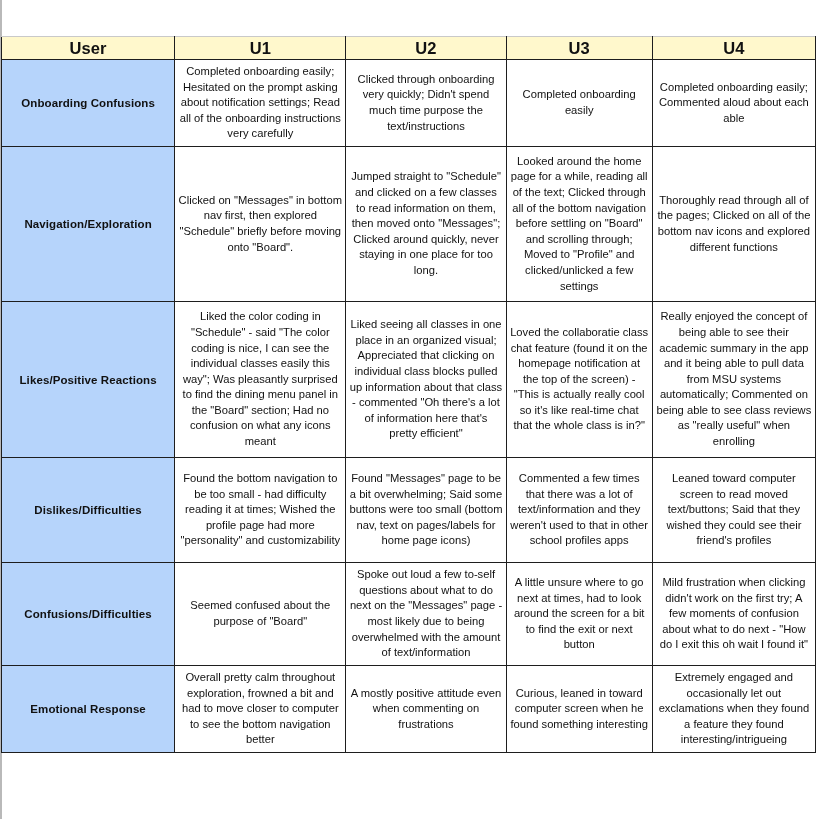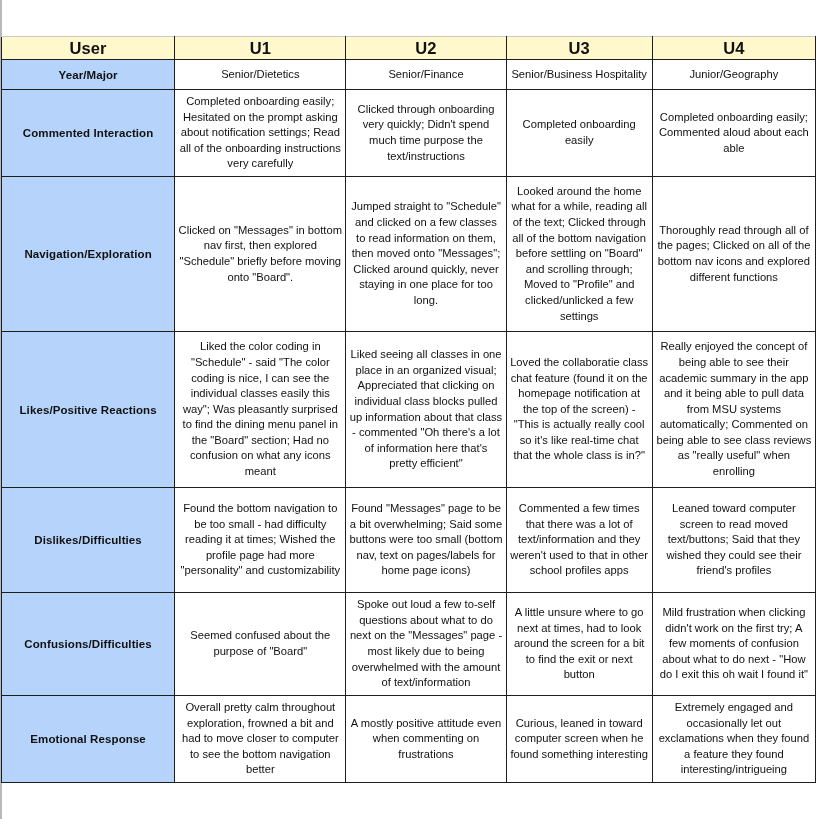--- a/index.html
+++ b/index.html
@@ -95,43 +95,36 @@
     </colgroup>
     <tbody>
         <tr>
       <th class="header-cell">User</th>
       <th class="header-cell">U1</th>
       <th class="header-cell">U2</th>
       <th class="header-cell">U3</th>
       <th class="header-cell">U4</th>
     </tr>
 
-    <tr class="row-short">
-      <td class="label-cell">Year/Major</td>
-      <td class="data-cell">Senior/Dietetics</td>
-      <td class="data-cell">Senior/Finance</td>
-      <td class="data-cell">Senior/Business Hospitality</td>
-      <td class="data-cell">Junior/Geography</td>
-    </tr>
 
 
 
     <tr style="height:87px">
-      <td class="label-cell">Commented Interaction</td>
+      <td class="label-cell">Onboarding Confusions</td>
       <td class="data-cell">Completed onboarding easily; Hesitated on the prompt asking about notification settings; Read all of the onboarding instructions very carefully</td>
       <td class="data-cell">Clicked through onboarding very quickly; Didn't spend much time purpose the text/instructions</td>
       <td class="data-cell">Completed onboarding easily</td>
       <td class="data-cell">Completed onboarding easily; Commented aloud about each able</td>
     </tr>
 
     <tr style="height:155px">
       <td class="label-cell">Navigation/Exploration</td>
       <td class="data-cell">Clicked on "Messages" in bottom nav first, then explored "Schedule" briefly before moving onto "Board".</td>
       <td class="data-cell">Jumped straight to "Schedule" and clicked on a few classes to read information on them, then moved onto "Messages"; Clicked around quickly, never staying in one place for too long.</td>
-      <td class="data-cell">Looked around the home what for a while, reading all of the text; Clicked through all of the bottom navigation before settling on "Board" and scrolling through; Moved to "Profile" and clicked/unlicked a few settings</td>
+      <td class="data-cell">Looked around the home page for a while, reading all of the text; Clicked through all of the bottom navigation before settling on "Board" and scrolling through; Moved to "Profile" and clicked/unlicked a few settings</td>
       <td class="data-cell">Thoroughly read through all of the pages; Clicked on all of the bottom nav icons and explored different functions</td>
     </tr>
 
     <tr style="height:156px">
       <td class="label-cell">Likes/Positive Reactions</td>
       <td class="data-cell">Liked the color coding in "Schedule" - said "The color coding is nice, I can see the individual classes easily this way"; Was pleasantly surprised to find the dining menu panel in the "Board" section; Had no confusion on what any icons meant</td>
       <td class="data-cell">Liked seeing all classes in one place in an organized visual; Appreciated that clicking on individual class blocks pulled up information about that class - commented "Oh there's a lot of information here that's pretty efficient"</td>
       <td class="data-cell">Loved the collaboratie class chat feature (found it on the homepage notification at the top of the screen) - "This is actually really cool so it's like real-time chat that the whole class is in?"</td>
       <td class="data-cell">Really enjoyed the concept of being able to see their academic summary in the app and it being able to pull data from MSU systems automatically; Commented on being able to see class reviews as "really useful" when enrolling</td>
     </tr>

